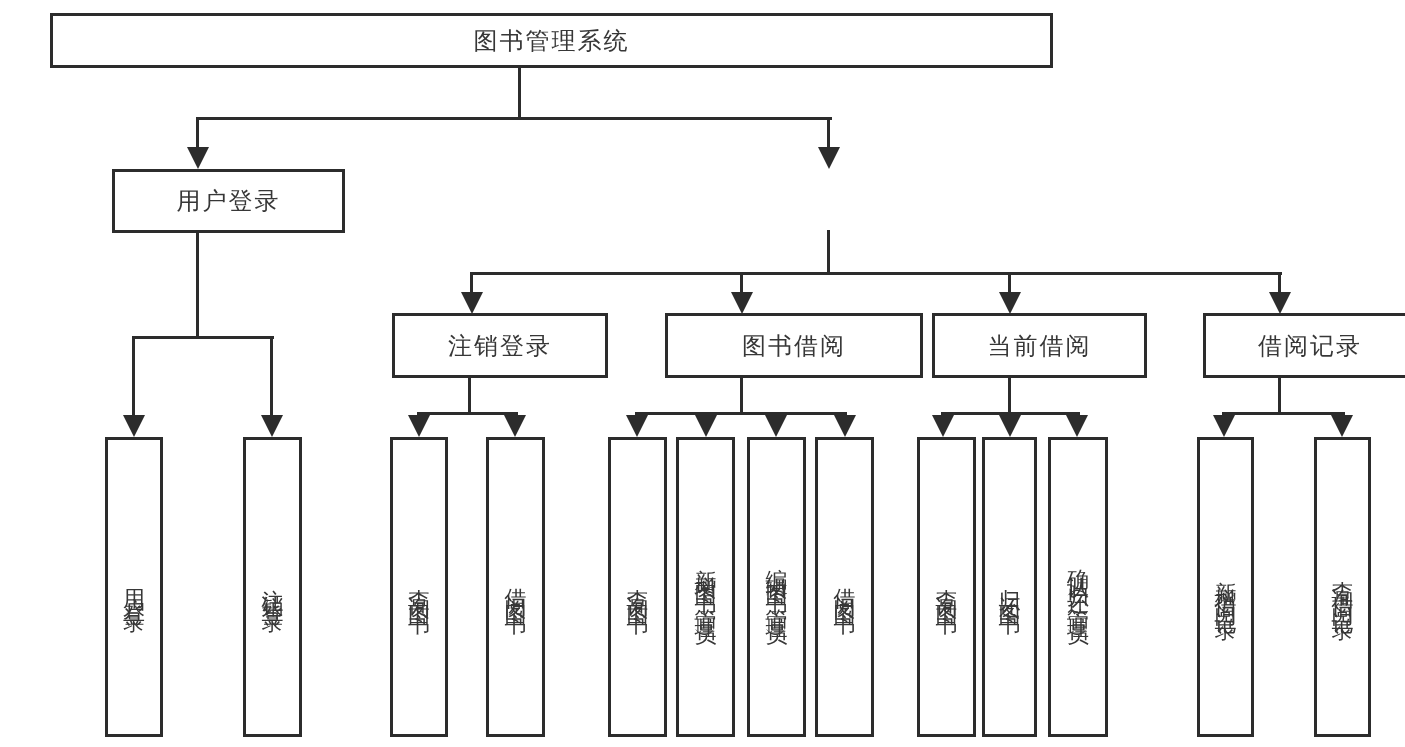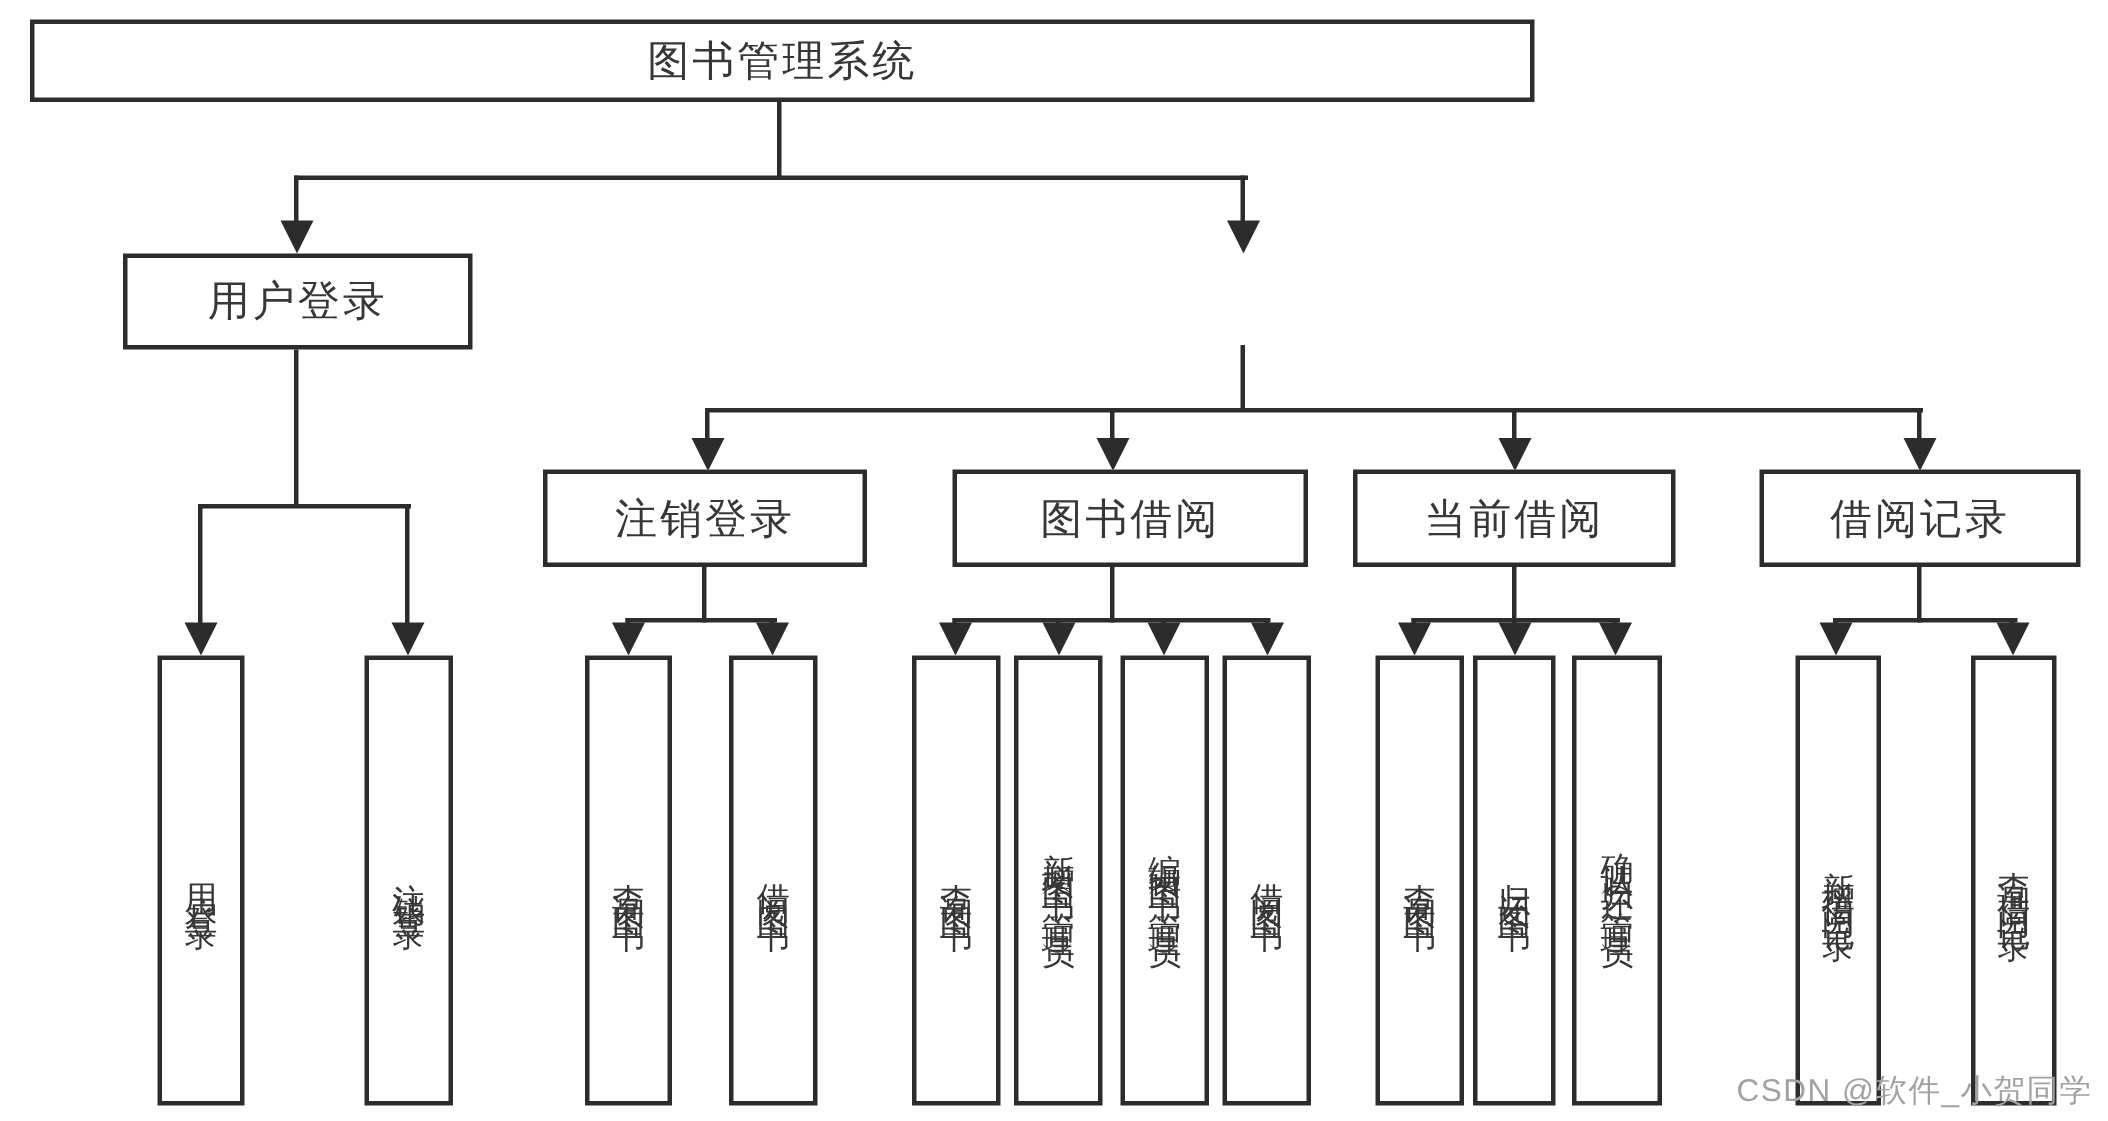--- a/index.html
+++ b/index.html
@@ -1,20 +1,20 @@
 <!DOCTYPE html>
 <html><head>
 <meta charset="utf-8">
 <style>
   html,body{margin:0;padding:0;background:#fff;}
   .canvas{position:relative;width:1405px;height:747px;background:#ffffff;overflow:hidden;
           font-family:"Liberation Sans",sans-serif;}
   .node{position:absolute;box-sizing:border-box;border:3px solid #2c2c2c;background:#ffffff;
         color:#373737;display:flex;align-items:center;justify-content:center;}
-  .hnode{font-size:28px;letter-spacing:2px;}
+  .hnode{font-size:24px;letter-spacing:2px;margin-left:30px;}
   .vnode{writing-mode:vertical-rl;text-orientation:mixed;font-size:22px;letter-spacing:8px;}
   .line{position:absolute;background:#2c2c2c;}
   .tri{position:absolute;width:0;height:0;border-left:11px solid transparent;
        border-right:11px solid transparent;border-top:22px solid #2c2c2c;}
   .watermark{position:absolute;right:10px;bottom:6px;font-size:21px;color:#a2a2a2;letter-spacing:1px;}
 </style>
 </head>
 <body>
 
 <div class="canvas">
@@ -76,21 +76,21 @@
   <div class="line" style="left:1222px;top:412px;width:3px;height:8px;"></div>
   <div class="tri" style="left:1213px;top:415px;"></div>
   <div class="line" style="left:1340px;top:412px;width:3px;height:8px;"></div>
   <div class="tri" style="left:1331px;top:415px;"></div>
 
   <div class="node hnode" style="left:20px;top:13px;width:1003px;height:55px;">图书管理系统</div>
 
   <div class="node hnode" style="left:82px;top:169px;width:233px;height:64px;">用户登录</div>
 
   <div class="node hnode" style="left:362px;top:313px;width:216px;height:65px;">注销登录</div>
-  <div class="node hnode" style="left:635px;top:313px;width:237px;height:65px;">图书借阅</div>
+  <div class="node hnode" style="left:635px;top:313px;width:258px;height:65px;">图书借阅</div>
   <div class="node hnode" style="left:902px;top:313px;width:215px;height:65px;text-align:center;">当前借阅</div>
   <div class="node hnode" style="left:1173px;top:313px;width:214px;height:65px;">借阅记录</div>
 
   <div class="node vnode" style="left:105px;top:437px;width:58px;height:300px;">用户登录</div>
   <div class="node vnode" style="left:243px;top:437px;width:59px;height:300px;">注销登录</div>
 
   <div class="node vnode" style="left:390px;top:437px;width:58px;height:300px;">查询图书</div>
   <div class="node vnode" style="left:486px;top:437px;width:59px;height:300px;">借阅图书</div>
 
   <div class="node vnode" style="left:608px;top:437px;width:59px;height:300px;">查询图书</div>
@@ -98,15 +98,14 @@
   <div class="node vnode" style="left:747px;top:437px;width:59px;height:300px;">编辑图书（管理员）</div>
   <div class="node vnode" style="left:815px;top:437px;width:59px;height:300px;">借阅图书</div>
 
   <div class="node vnode" style="left:917px;top:437px;width:59px;height:300px;">查询图书</div>
   <div class="node vnode" style="left:982px;top:437px;width:55px;height:300px;">归还图书</div>
   <div class="node vnode" style="left:1048px;top:437px;width:60px;height:300px;">确认归还（管理员）</div>
 
   <div class="node vnode" style="left:1197px;top:437px;width:57px;height:300px;">新增借阅记录</div>
   <div class="node vnode" style="left:1314px;top:437px;width:57px;height:300px;">查询借阅记录</div>
 
-  <div class="watermark">CSDN @软件_小贺同学</div>
 
 </div>
 
 </body></html>

